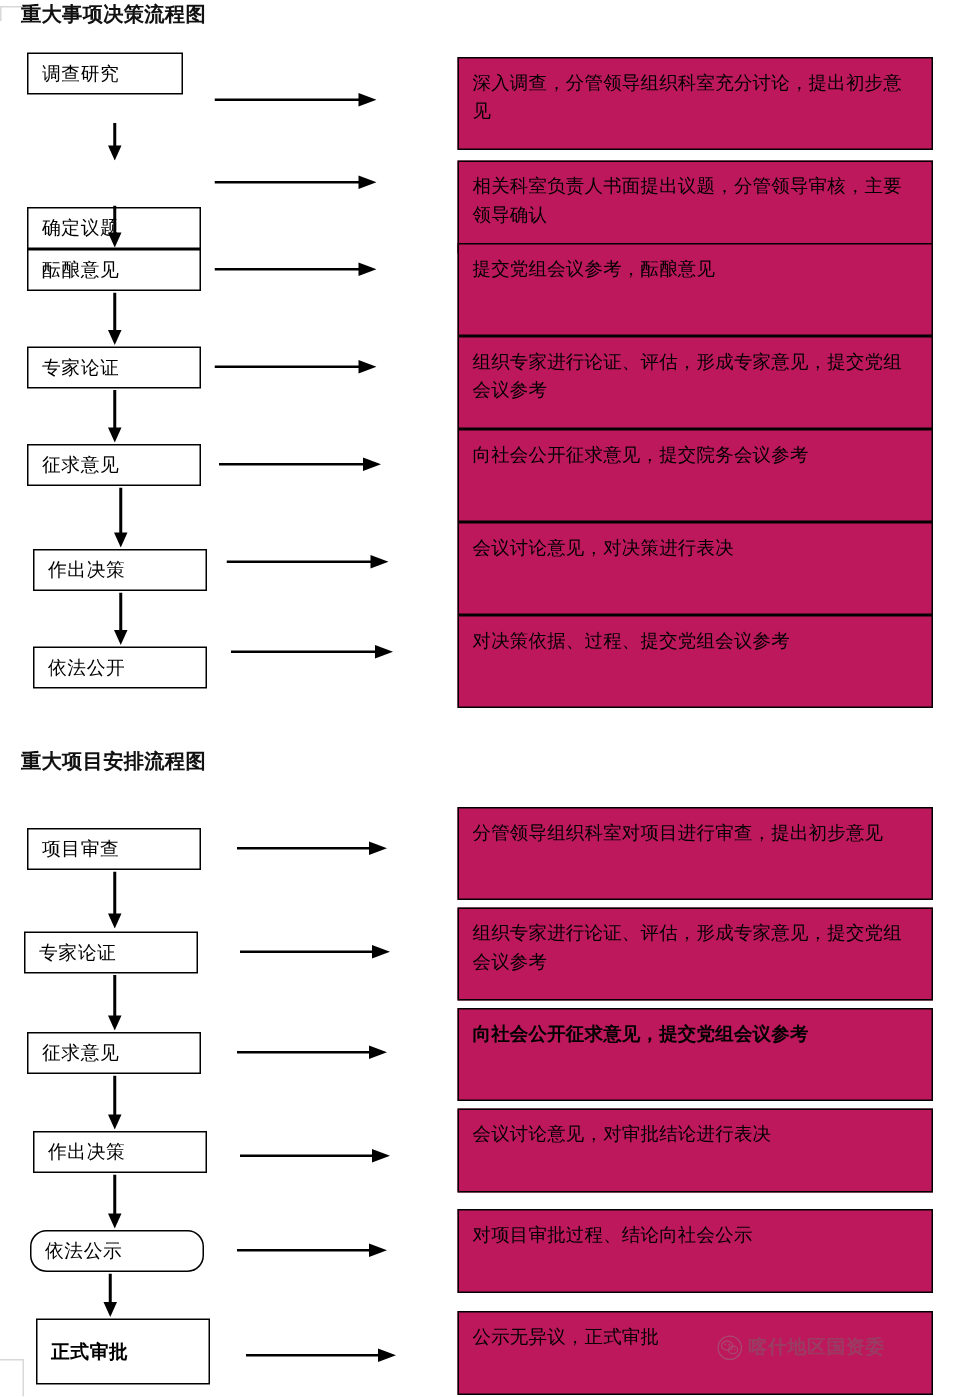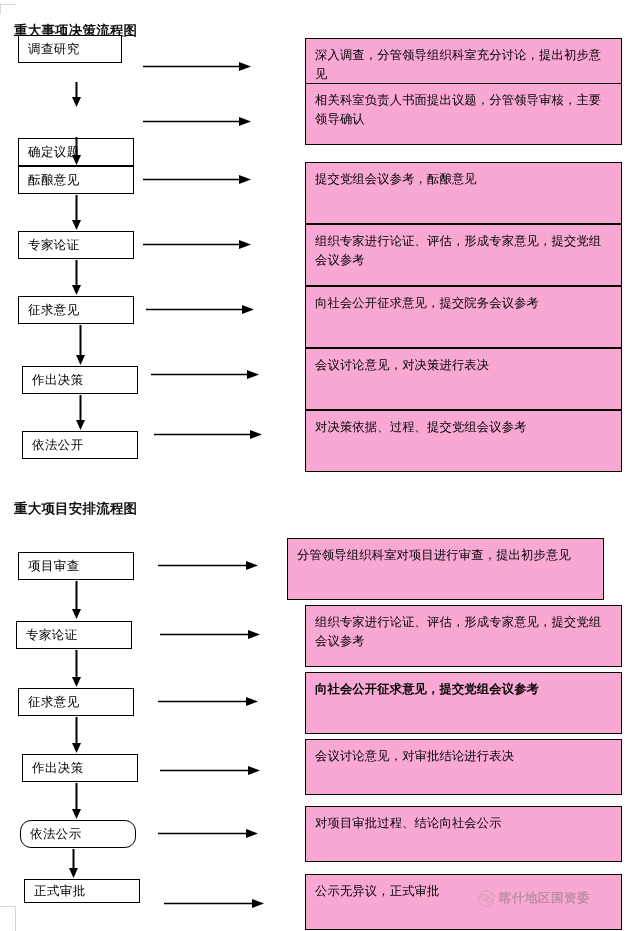--- a/index.html
+++ b/index.html
@@ -27,21 +27,21 @@
   .chart-title {
     position: absolute;
     left: 14px;
     font-size: 13.5px;
     font-weight: 700;
     letter-spacing: 0.2px;
     line-height: 1;
     white-space: nowrap;
     color: #111;
   }
-  #title-1 { top: 4px; margin-top: 20px; }
+  #title-1 { top: 4px; }
   #title-2 { top: 502px; }
 
   
   .step-box {
     position: absolute;
     border: 1.3px solid #000;
     background: #fff;
     display: flex;
     align-items: center;
     padding-left: 9px;
@@ -49,21 +49,21 @@
     line-height: 1;
     letter-spacing: 0.4px;
     color: #000;
     white-space: nowrap;
   }
 
   
   .desc-box {
     position: absolute;
     border: 1.3px solid #000;
-    background: #f9a8d4;
+    background: #be185d;
     padding: 7px 9px 0 9px;
     font-size: 12.3px;
     line-height: 1.55;
     letter-spacing: 0.15px;
     color: #000;
     overflow: hidden;
   }
 
   
   .v-arrow {
@@ -215,21 +215,21 @@
   <div class="h-arrow" style="left:154px; top:429px; width:108px;">
     <svg width="108" height="11" viewBox="0 0 108 11">
         <line x1="0" y1="5.5" x2="98" y2="5.5" stroke="#000" stroke-width="1.6"></line>
         <polygon points="108,5.5 96,1 96,10" fill="#000"></polygon>
       </svg>
   </div>
 
   <div class="desc-box" style="left:305px; top:38px; width:317px; height:62px;">
     <span>深入调查，分管领导组织科室充分讨论，提出初步意见</span>
   </div>
-  <div class="desc-box" style="left:305px; top:83px; width:317px; height:62px;">
+  <div class="desc-box" style="left:305px; top:107px; width:317px; height:62px;">
     <span>相关科室负责人书面提出议题，分管领导审核，主要领导确认</span>
   </div>
   <div class="desc-box" style="left:305px; top:162px; width:317px; height:62px;">
     <span>提交党组会议参考，酝酿意见</span>
   </div>
   <div class="desc-box" style="left:305px; top:224px; width:317px; height:62px;">
     <span>组织专家进行论证、评估，形成专家意见，提交党组会议参考</span>
   </div>
   <div class="desc-box" style="left:305px; top:286px; width:317px; height:62px;">
     <span>向社会公开征求意见，提交院务会议参考</span>
@@ -251,21 +251,21 @@
   </div>
   <div class="step-box" style="left:18px; top:688px; width:116px; height:28px;">
     <span>征求意见</span>
   </div>
   <div class="step-box" style="left:22px; top:754px; width:116px; height:28px;">
     <span>作出决策</span>
   </div>
   <div class="step-box" style="left:20px; top:820px; width:116px; height:28px;border-radius:11px;">
     <span>依法公示</span>
   </div>
-  <div class="step-box" style="left:24px; top:879px; width:116px; height:24px;">
+  <div class="step-box" style="left:24px; top:879px; width:116px; height:44px;font-weight:bold;">
     <span>正式审批</span>
   </div>
 
   <div class="v-arrow" style="left:71px; top:581px; height:38px;">
     <svg width="11" height="38" viewBox="0 0 11 38">
         <line x1="5.5" y1="0" x2="5.5" y2="30" stroke="#000" stroke-width="2"></line>
         <polygon points="5.5,38 1,28 10,28" fill="#000"></polygon>
       </svg>
   </div>
   <div class="v-arrow" style="left:71px; top:650px; height:37px;">
@@ -323,21 +323,21 @@
         <polygon points="100,5.5 88,1 88,10" fill="#000"></polygon>
       </svg>
   </div>
   <div class="h-arrow" style="left:164px; top:898px; width:100px;">
     <svg width="100" height="11" viewBox="0 0 100 11">
         <line x1="0" y1="5.5" x2="90" y2="5.5" stroke="#000" stroke-width="1.6"></line>
         <polygon points="100,5.5 88,1 88,10" fill="#000"></polygon>
       </svg>
   </div>
 
-  <div class="desc-box" style="left:287px; top:538px; width:317px; height:62px;">
+  <div class="desc-box" style="left:305px; top:538px; width:317px; height:62px;">
     <span>分管领导组织科室对项目进行审查，提出初步意见</span>
   </div>
   <div class="desc-box" style="left:305px; top:605px; width:317px; height:62px;">
     <span>组织专家进行论证、评估，形成专家意见，提交党组会议参考</span>
   </div>
   <div class="desc-box" style="left:305px; top:672px; width:317px; height:62px;font-weight:bold;">
     <span>向社会公开征求意见，提交党组会议参考</span>
   </div>
   <div class="desc-box" style="left:305px; top:739px; width:317px; height:56px;">
     <span>会议讨论意见，对审批结论进行表决</span>

